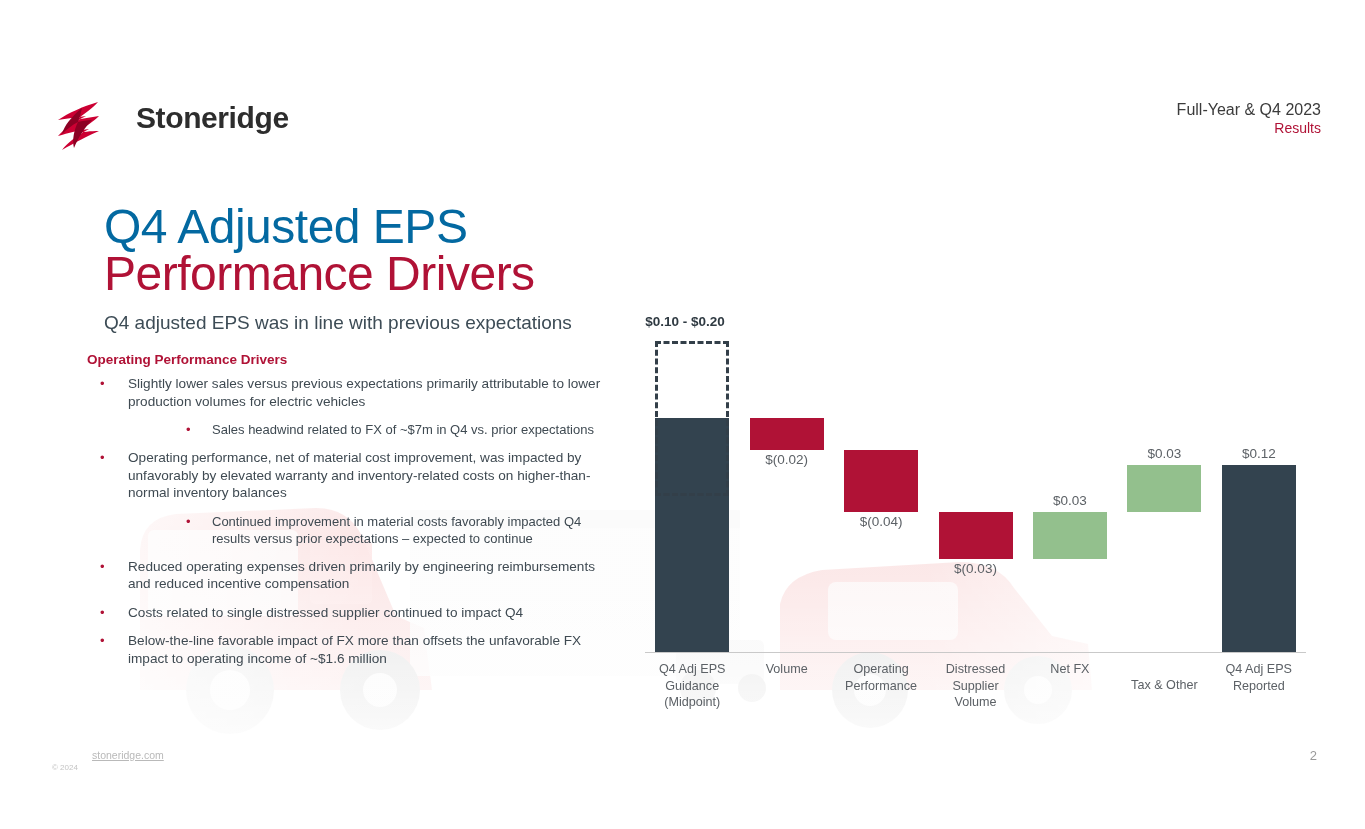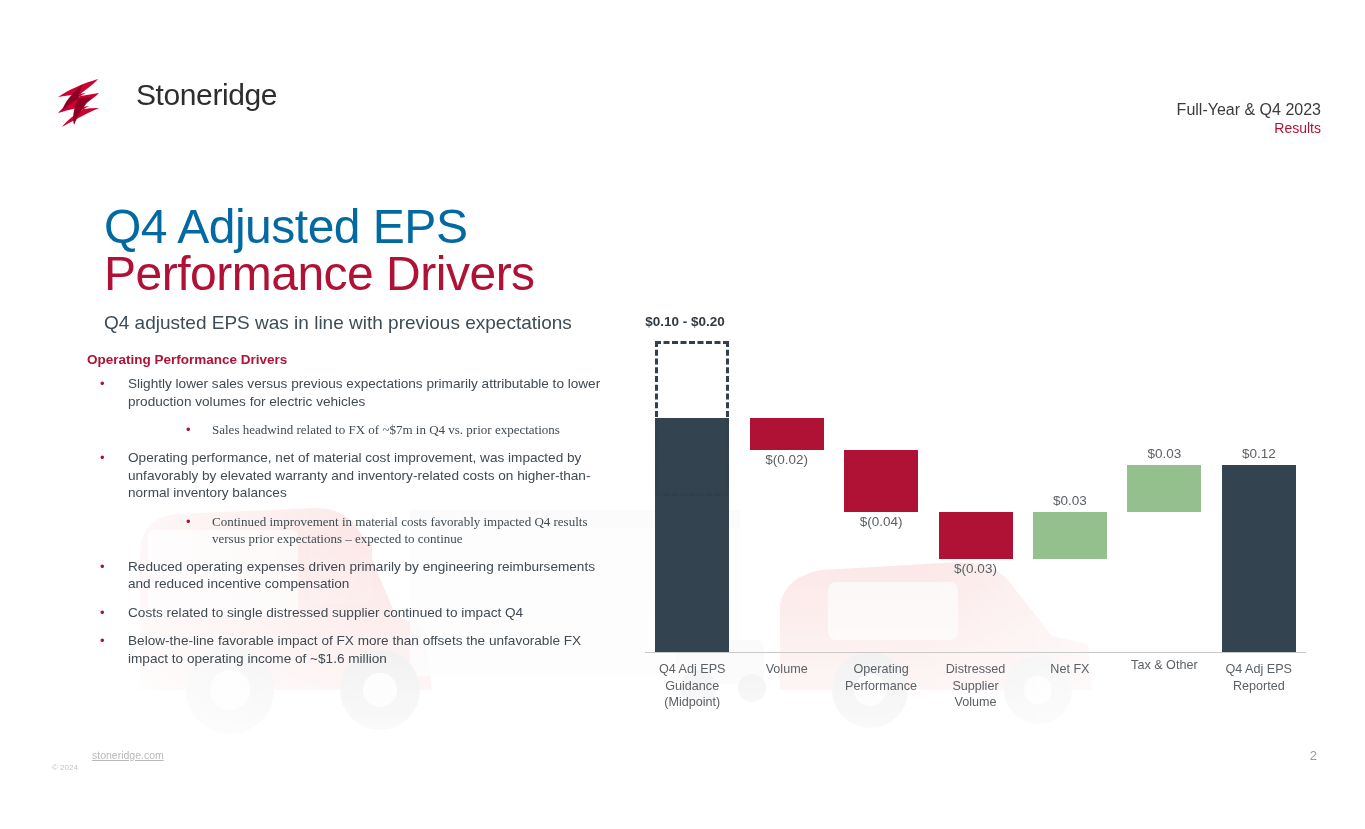--- a/index.html
+++ b/index.html
@@ -10,21 +10,21 @@
     overflow:hidden;
     position:relative;
   }
   .slide{position:absolute;inset:0;background:#fff;}
 
   
   .bg-art{position:absolute;left:80px;top:390px;width:1130px;height:345px;overflow:hidden;pointer-events:none;}
   .bg-art svg{position:absolute;left:0;top:0;}
 
   
-  .logo{position:absolute;left:52px;top:75px;width:300px;height:56px;}
+  .logo{position:absolute;left:52px;top:98px;width:300px;height:56px;font-weight:bold;}
   .logo-mark{position:absolute;left:0;top:2px;width:48px;height:52px;}
   .logo-text{position:absolute;left:84px;top:3px;font-size:30px;color:#2d2d2d;letter-spacing:-0.4px;}
 
   
   .hdr{position:absolute;right:44px;top:100px;text-align:right;line-height:1.25;}
   .hdr-line1{font-size:16px;color:#3b3b3b;}
   .hdr-line2{font-size:14px;color:#b01236;}
 
   
   .title1{position:absolute;left:104px;top:203px;font-size:48px;color:#0369a1;letter-spacing:-0.5px;line-height:1;font-weight:400;}
@@ -32,21 +32,21 @@
   .subtitle{position:absolute;left:104px;top:312px;font-size:19px;color:#3d4c56;font-weight:400;}
 
   
   .lead{position:absolute;left:87px;top:352px;font-size:13.5px;color:#b01236;font-weight:bold;}
   .bullets{position:absolute;left:100px;top:375px;width:520px;}
   .b-row{display:flex;margin-bottom:11px;}
   .b-row.sub{margin-left:86px;margin-bottom:11px;}
   .b-dot{color:#b01236;font-size:13px;line-height:17px;width:28px;flex:0 0 28px;text-align:left;}
   .b-row.sub .b-dot{width:26px;flex:0 0 26px;}
   .b-txt{font-size:13.6px;color:#3f4a52;line-height:17.5px;}
-  .b-row.sub .b-txt{font-size:13px;line-height:17px;font-family:Liberation Serif, serif;}
+  .b-row.sub .b-txt{font-size:13px;line-height:17px;}
 
   
   .chart{position:absolute;left:645px;top:325px;width:665px;height:390px;}
   .chart-plot{position:absolute;left:0;top:0;width:665px;height:330px;}
   .axis-line{position:absolute;left:0;top:327px;width:661px;height:1px;background:#c9c9c9;}
   .bar{position:absolute;}
   .bar-lbl{position:absolute;font-size:13.5px;color:#5c6166;white-space:nowrap;}
   .range-lbl{position:absolute;font-size:13.5px;font-weight:bold;color:#2f3a42;white-space:nowrap;}
   .dashbox{position:absolute;border:3px dashed #333f49;box-sizing:border-box;background:transparent;}
   .cat{position:absolute;font-size:12.6px;color:#5c6166;text-align:center;line-height:16.5px;}
@@ -190,21 +190,21 @@
           <div>Performance</div>
         </div>
         <div class="cat" style="left: 275.5px; top: 336px; width: 110px;">
           <div>Distressed</div>
           <div>Supplier</div>
           <div>Volume</div>
         </div>
         <div class="cat" style="left: 369.929px; top: 336px; width: 110px;">
           <div>Net FX</div>
         </div>
-        <div class="cat" style="left: 464.357px; top: 332px; width: 110px; text-align: center;">
+        <div class="cat" style="left: 464.357px; top: 352px; width: 110px; text-align: center;">
           <div>Tax &amp; Other</div>
         </div>
         <div class="cat" style="left: 558.786px; top: 336px; width: 110px;">
           <div>Q4 Adj EPS</div>
           <div>Reported</div>
         </div>
       </div>
   </div>
 
   <div class="foot-link">stoneridge.com</div>

